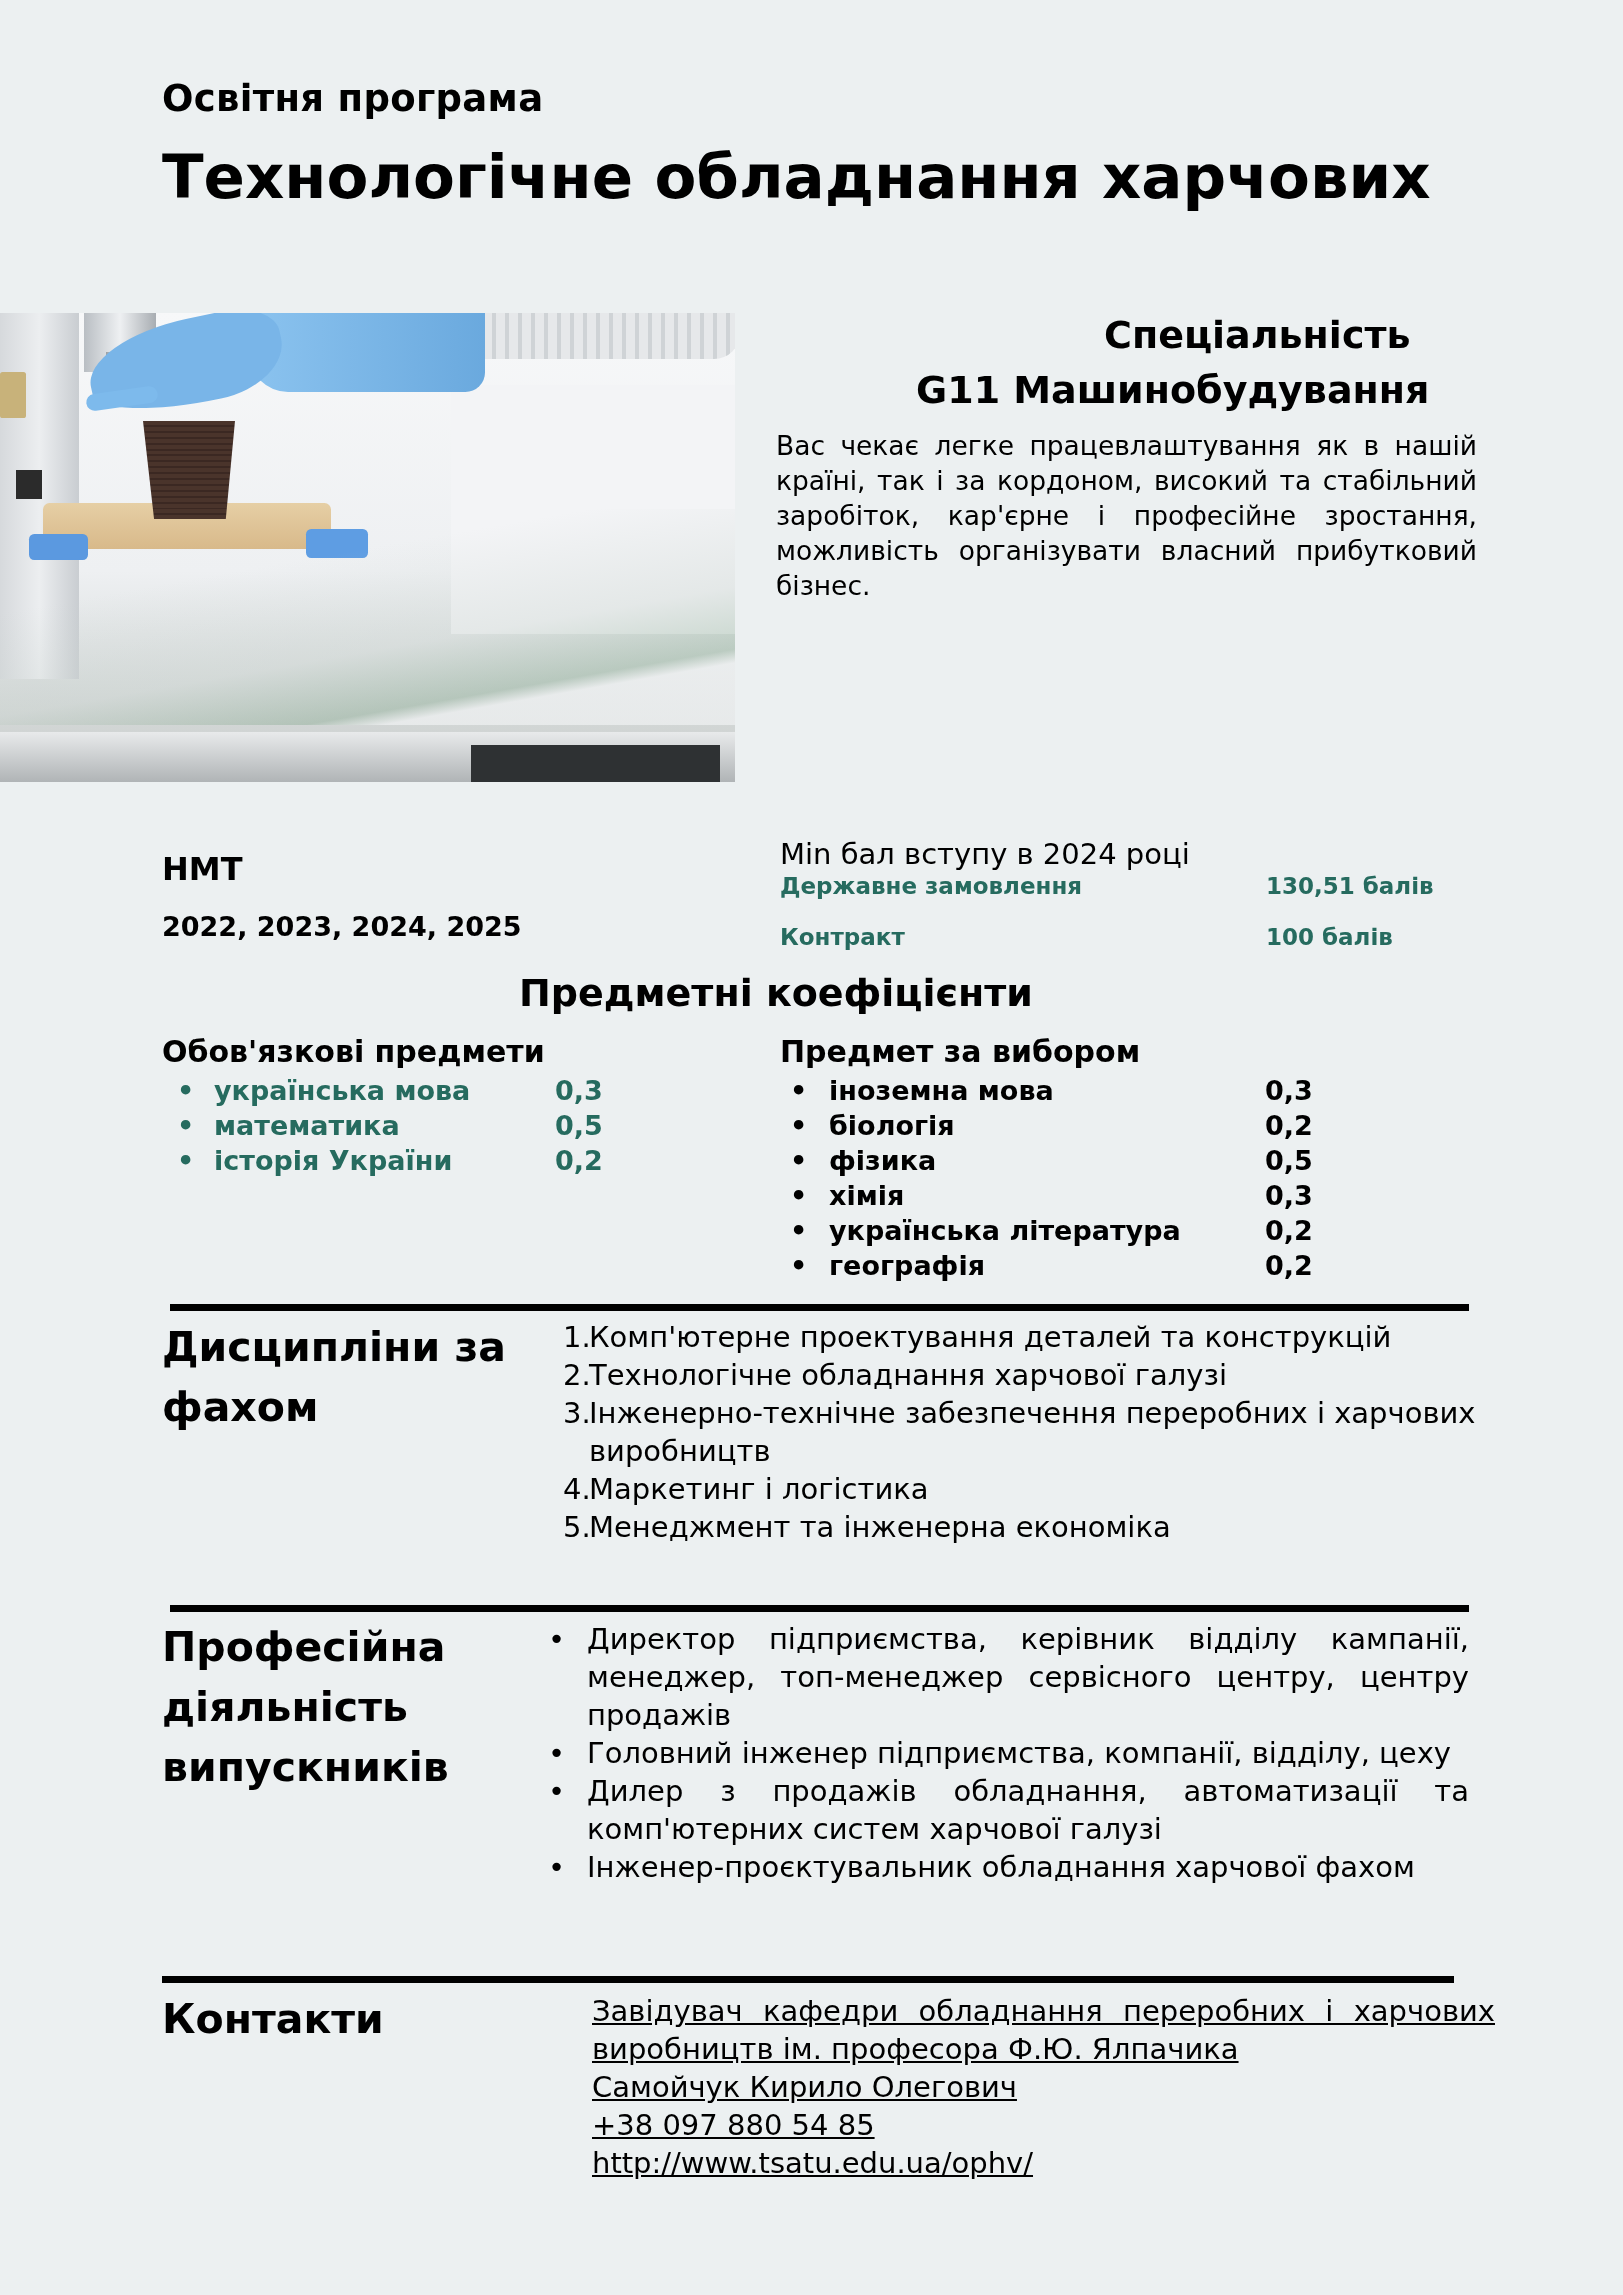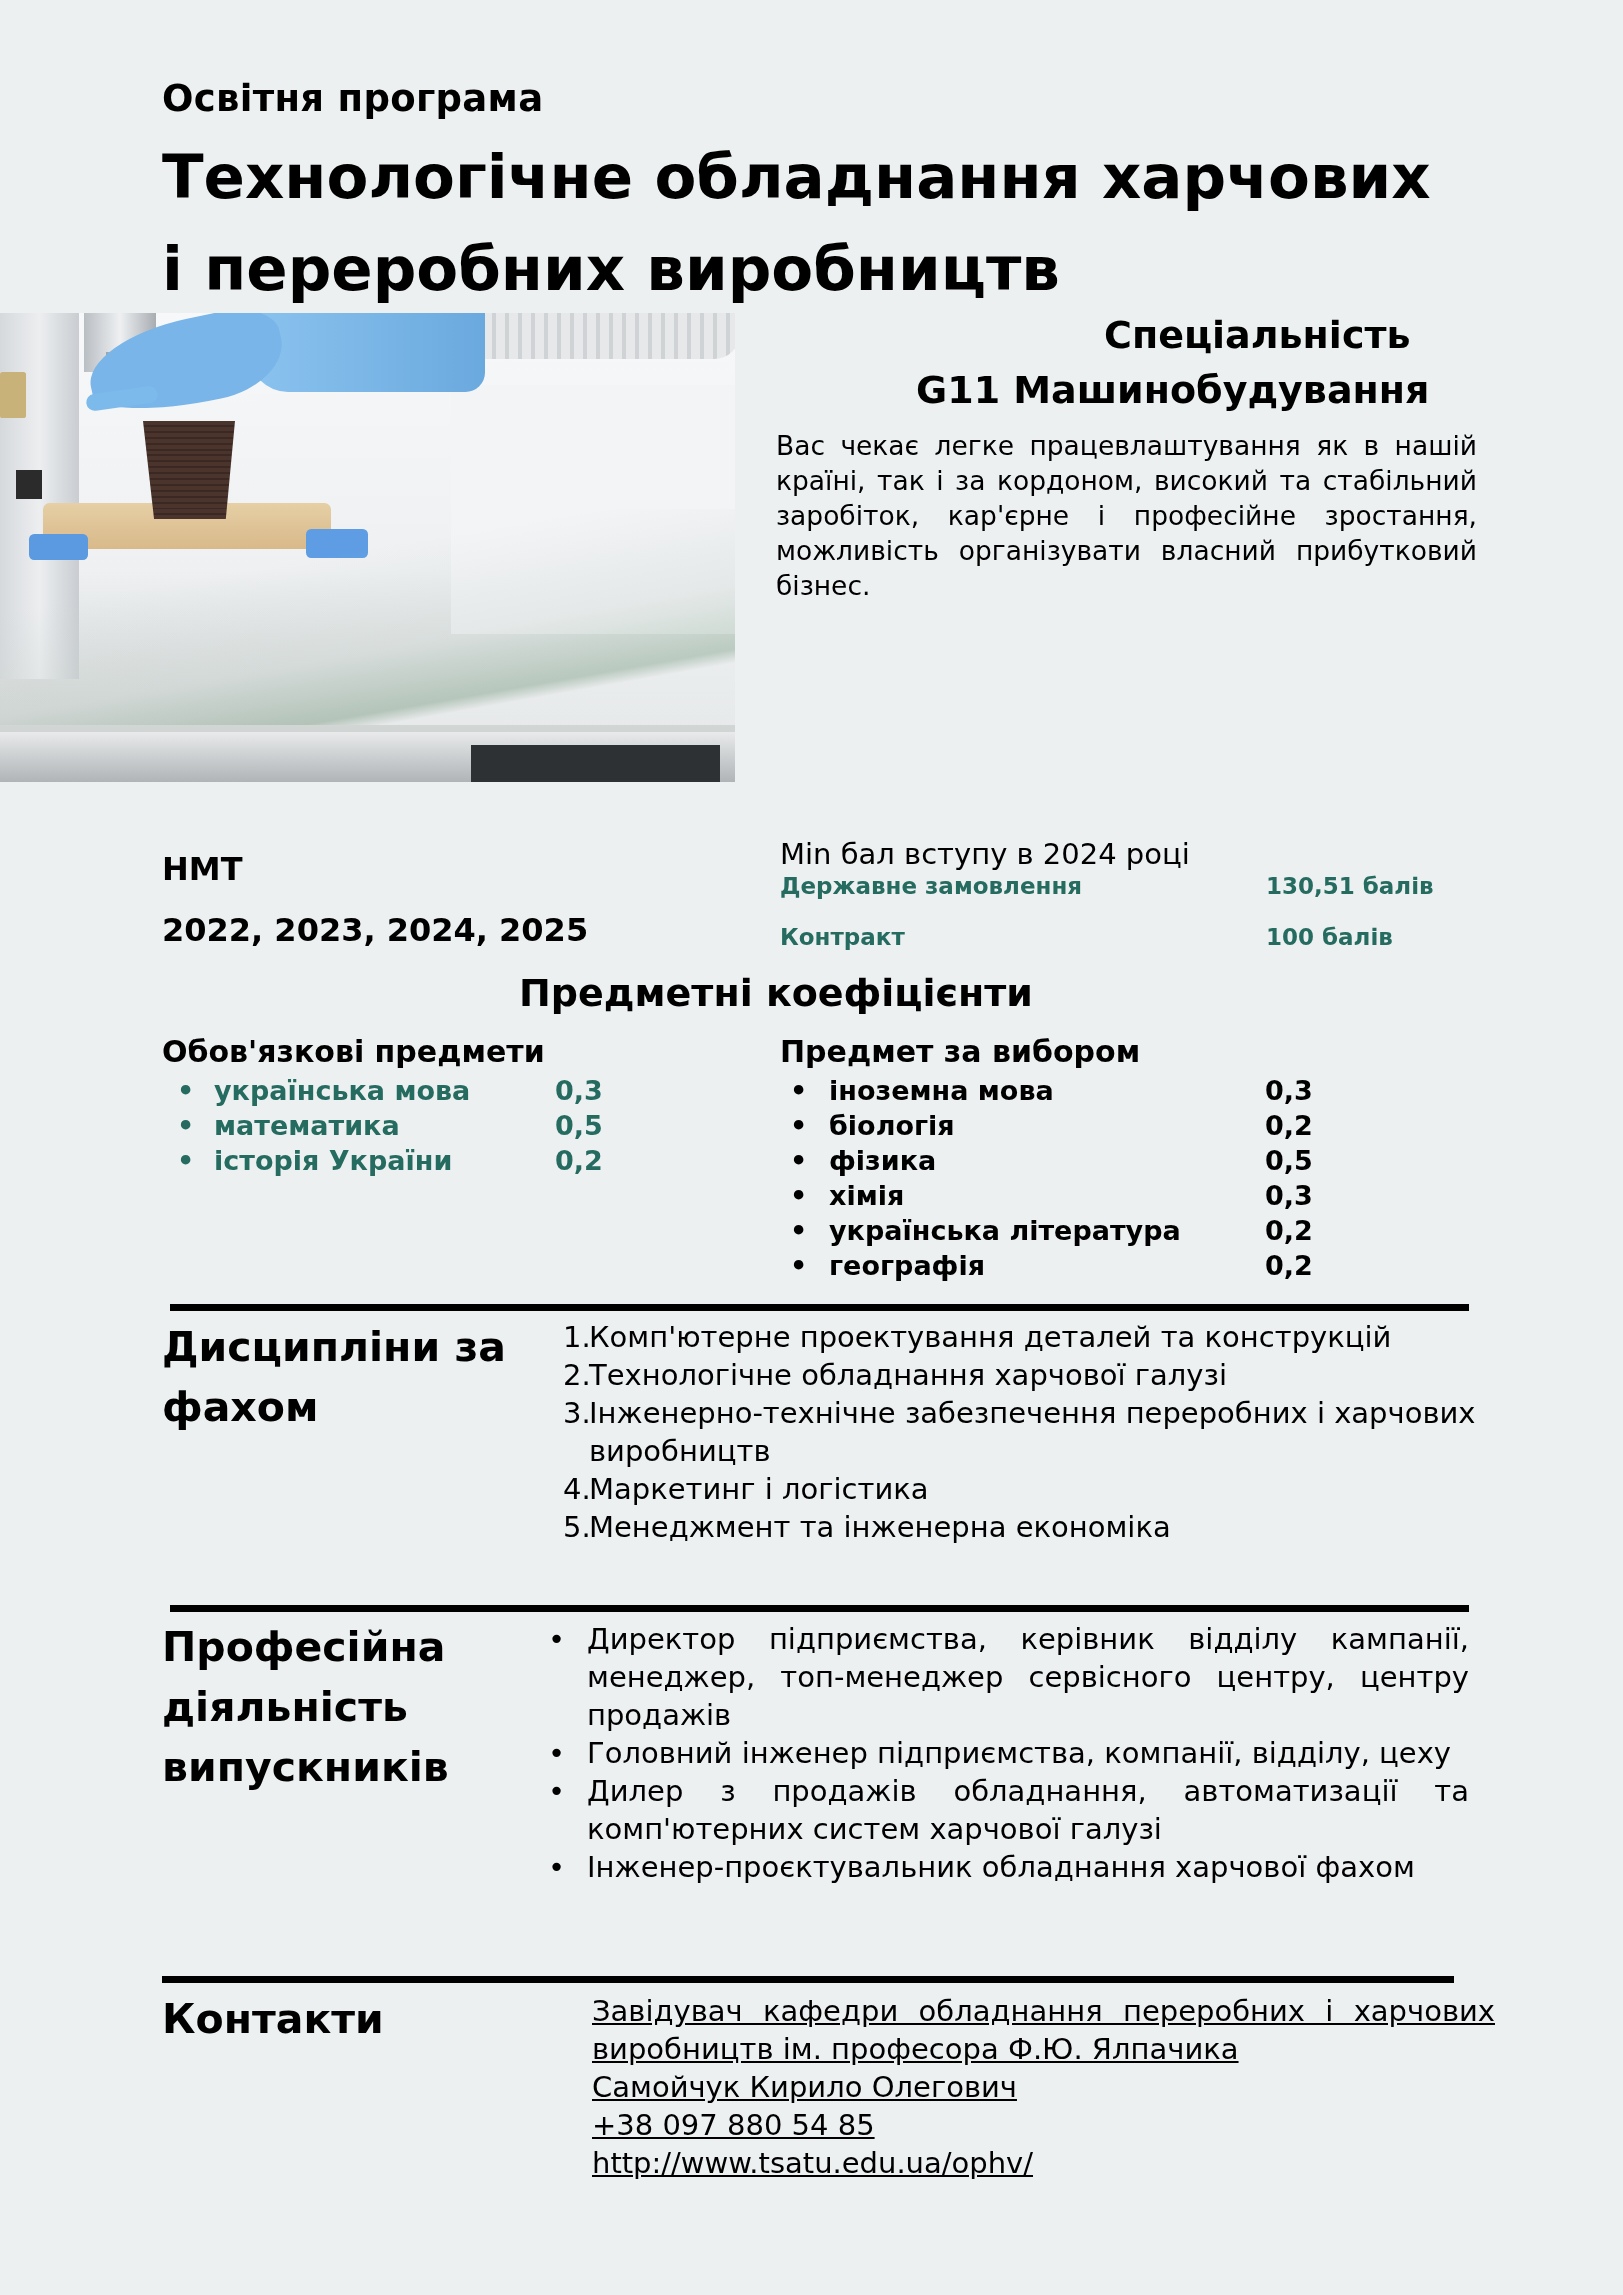--- a/index.html
+++ b/index.html
@@ -57,21 +57,21 @@
   .spec1 { left: 1104px; top: 313px; font-size: 38px; font-weight: bold; }
   .spec2 { left: 916px; top: 368px; font-size: 38px; font-weight: bold; }
   .desc {
     left: 776px; top: 428px; width: 701px; font-size: 26.5px; line-height: 35px;
     text-align: justify;
   }
   .desc p { text-align: justify; }
 
   
   .nmt { left: 162px; top: 850px; font-size: 32px; font-weight: bold; }
-  .nmt-years { left: 162px; top: 911px; font-size: 32px; font-weight: bold; text-align: center; }
+  .nmt-years { left: 162px; top: 911px; font-size: 27px; font-weight: bold; text-align: center; }
 
   .minbal { left: 780px; top: 837px; font-size: 29px; font-weight: 500; }
   .green { color: #266b5f; }
   .score-row { font-size: 23px; font-weight: bold; }
   .score-label { left: 780px; }
   .score-val { left: 1266px; }
   .r1 { top: 873px; }
   .r2 { top: 924px; }
 
   .coef-title { left: 0; width: 1552px; text-align: center; top: 971px; font-size: 38px; font-weight: bold; }
@@ -110,21 +110,20 @@
   .contacts { left: 592px; top: 1992px; width: 903px; font-size: 29px; line-height: 38px; text-decoration: underline; }
   .contacts .justify { text-align: justify; text-align-last: justify; }
   .contacts .justify.last { text-align-last: left; }
 </style>
 </head>
 <body>
 
 <div class="abs subtitle">Освітня програма</div>
 <div class="abs title">
   <div>Технологічне обладнання харчових</div>
-  <div>і переробних виробництв</div>
 </div>
 
 <div class="abs photo">
   <div class="ph-wall"></div>
   <div class="ph-rail"></div>
   <div class="ph-brass"></div>
   <div class="ph-block"></div>
   <div class="ph-tube"></div>
   <div class="ph-head"></div>
   <div class="ph-nozzle"></div>

